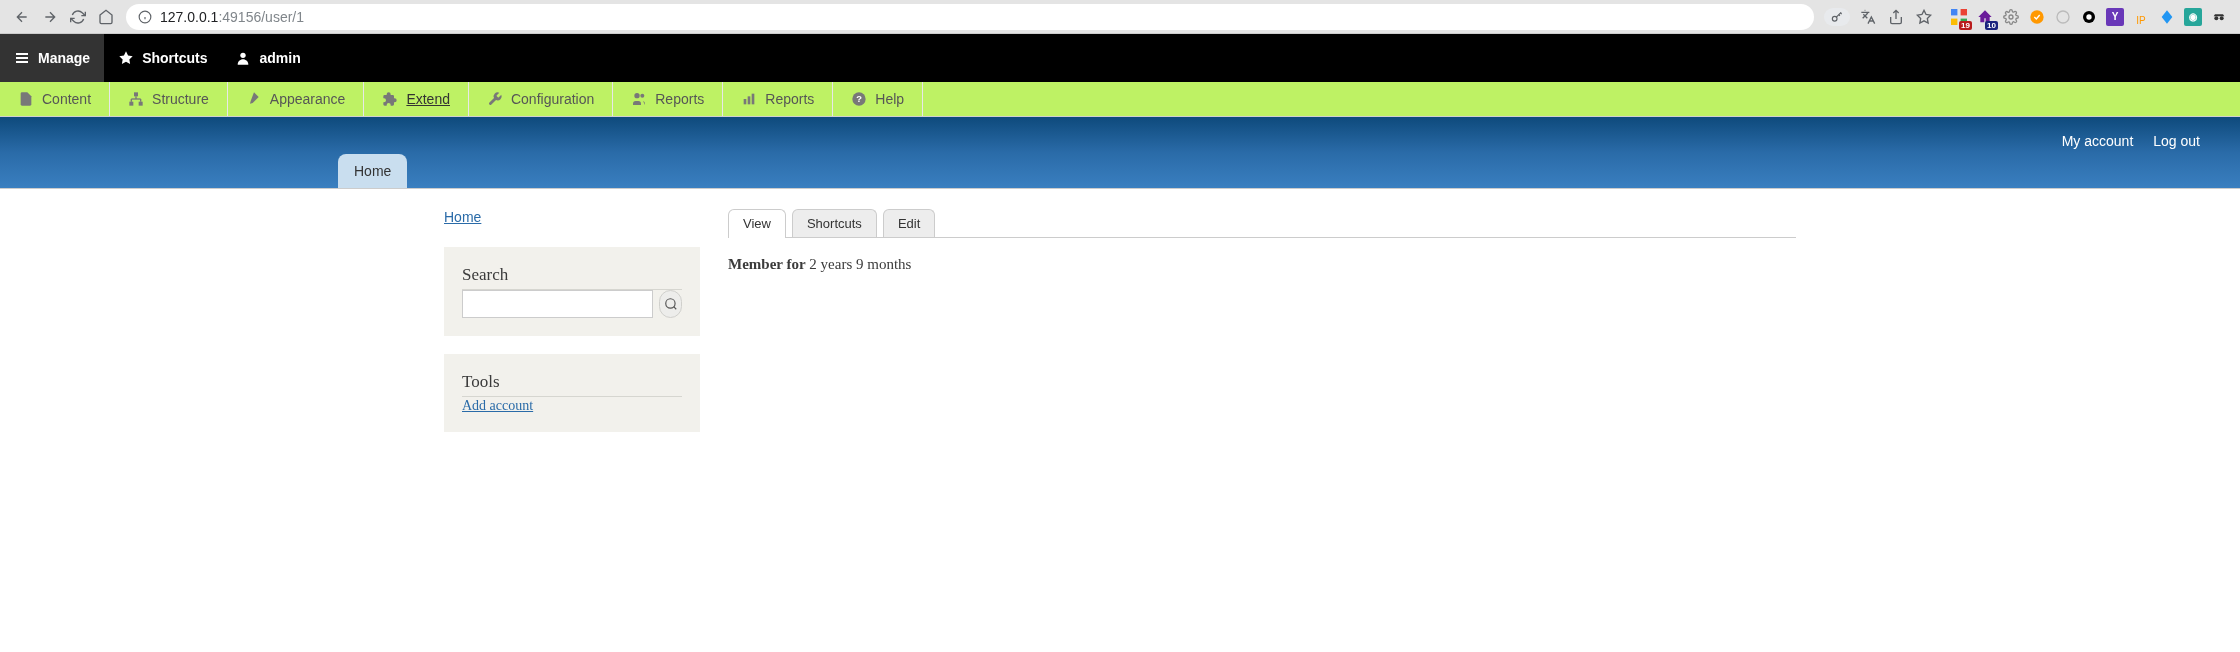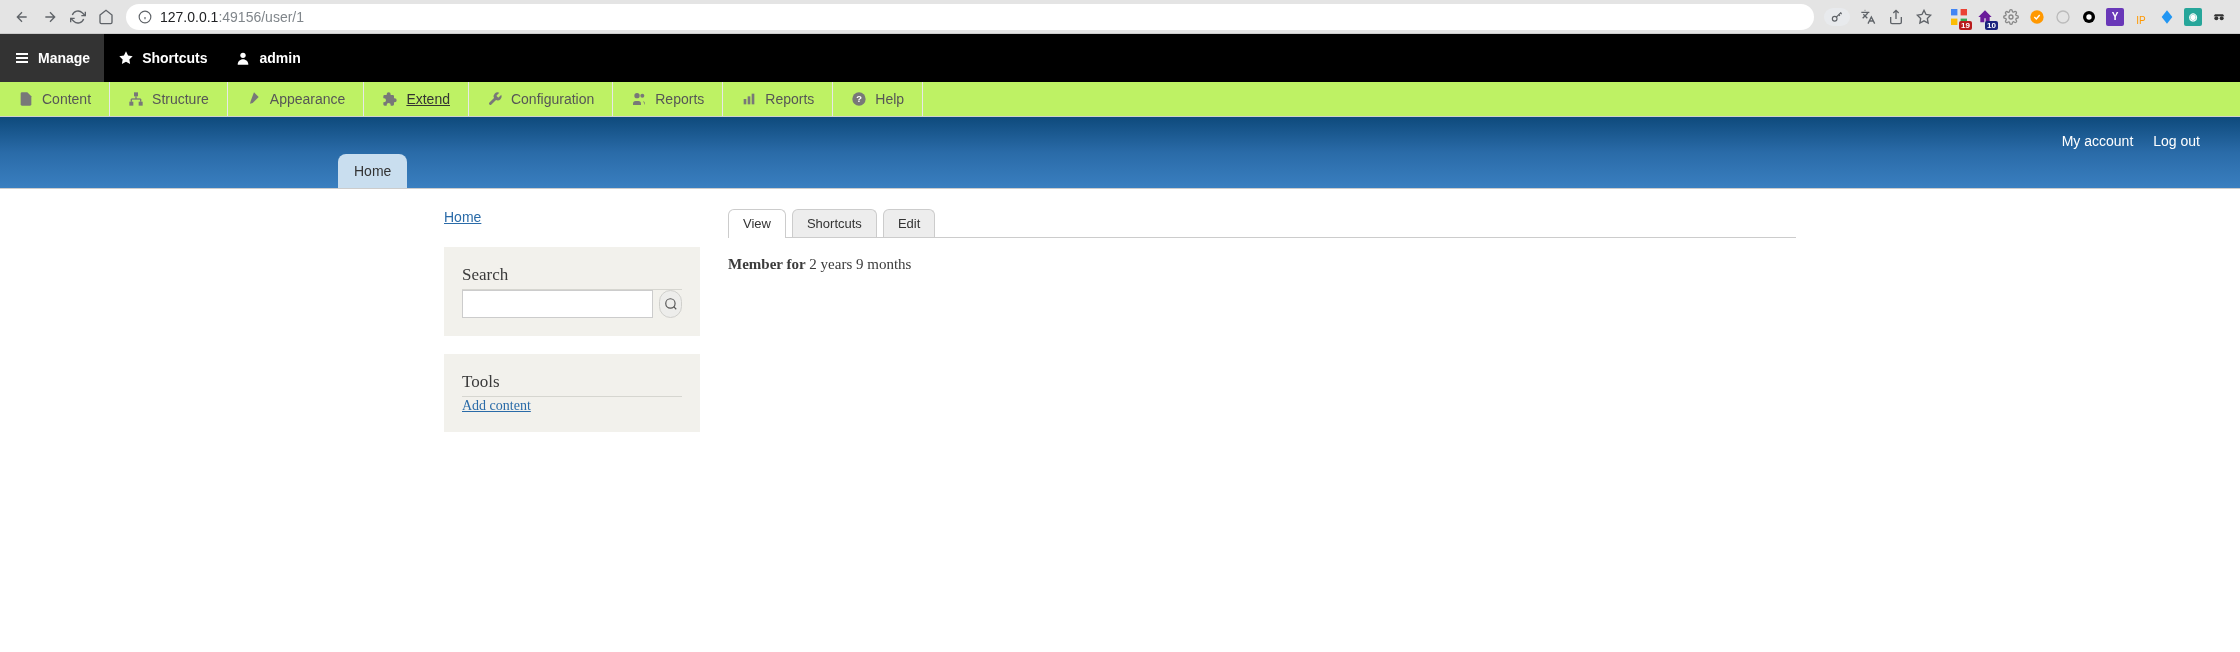--- a/index.html
+++ b/index.html
@@ -281,21 +281,21 @@
         <button class="search-btn">
           <svg width="14" height="14" viewBox="0 0 24 24" fill="none" stroke="#555" stroke-width="2">
               <circle cx="11" cy="11" r="8"></circle>
               <line x1="21" y1="21" x2="16.65" y2="16.65"></line>
             </svg>
         </button>
       </div>
     </div>
     <div class="block">
       <h2>Tools</h2>
-      <a href="#" class="tool-link">Add content</a>
+      <a href="#" class="tool-link">Add account</a>
     </div>
   </div>
   <div class="main">
     <div class="tabs">
       <div class="tab active">View</div>
       <div class="tab">Shortcuts</div>
       <div class="tab">Edit</div>
     </div>
     <p class="member-line">
       <strong>Member for</strong>

